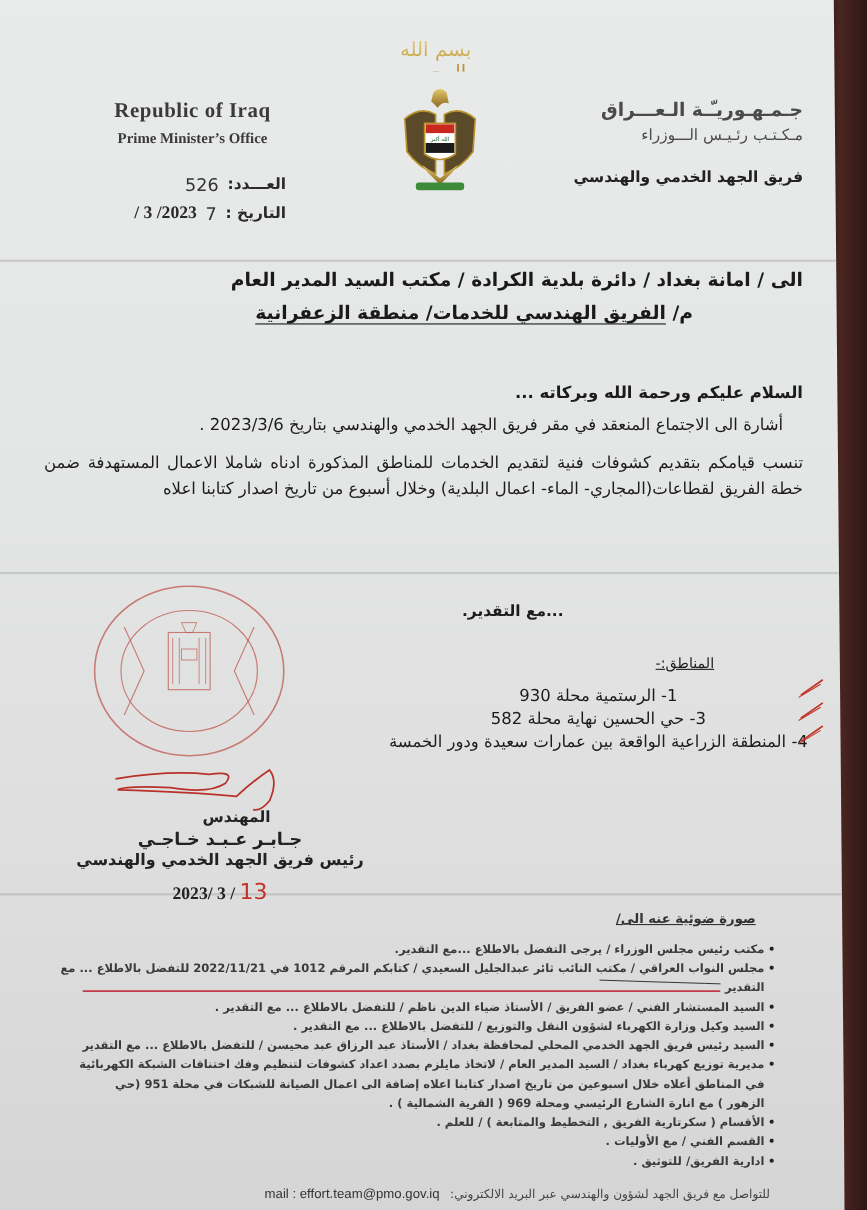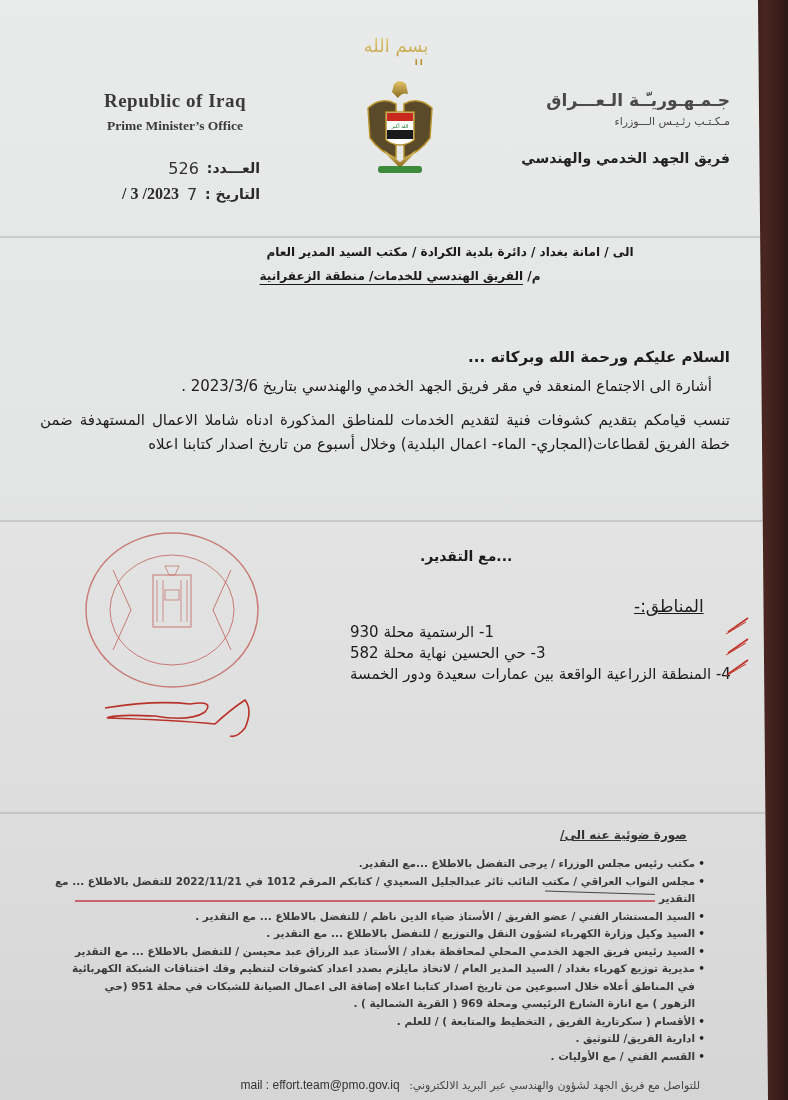--- a/index.html
+++ b/index.html
@@ -27,37 +27,37 @@
     .ref { position: absolute; left: 100px; top: 155px; width: 160px; direction: rtl; font-size: 14px; font-weight: bold; color: #2a2a2a; }
     .ref .row { height: 26px; display: flex; align-items: center; gap: 8px; }
     .ref .hand { font-family: "DejaVu Sans", sans-serif; font-weight: normal; font-size: 16px; color: #333; }
     .ref .num { font-family: "Liberation Serif", serif; font-size: 16px; }
 
     .basmala { position: absolute; left: 341px; top: 35px; width: 110px; height: 30px; text-align: center; font-size: 18px; font-weight: normal; color: #b8932e; background: linear-gradient(180deg, #e6cf7a, #b48b2a); -webkit-background-clip: text; background-clip: text; -webkit-text-fill-color: transparent; }
     .emblem { position: absolute; left: 362px; top: 78px; width: 76px; height: 100px; }
 
     .hdr-ar { position: absolute; left: 505px; top: 90px; width: 225px; direction: rtl; text-align: right; color: #4a4a4a; }
     .hdr-ar .a1 { font-size: 17px; font-weight: bold; letter-spacing: 3px; }
-    .hdr-ar .a2 { font-size: 11px; letter-spacing: 4px; margin-top: 5px; }
+    .hdr-ar .a2 { font-size: 14px; letter-spacing: 4px; margin-top: 5px; }
     .hdr-ar .a3 { font-size: 14px; font-weight: bold; color: #222; margin-top: 22px; }
 
     
-    .to { position: absolute; left: 170px; top: 245px; width: 560px; direction: rtl; text-align: center; font-size: 12px; font-weight: bold; color: #1a1a1a; }
+    .to { position: absolute; left: 170px; top: 245px; width: 560px; direction: rtl; text-align: right; font-size: 17px; font-weight: bold; color: #1a1a1a; }
     .to .l2 { margin-top: 10px; padding-right: 100px; }
     .to .l2 u { text-decoration: underline; text-underline-offset: 4px; }
 
     
     .body-txt { position: absolute; left: 40px; top: 348px; width: 690px; direction: rtl; text-align: right; font-size: 15px; color: #1c1c1c; }
     .body-txt .greet { font-weight: bold; margin-bottom: 8px; }
     .body-txt p { margin: 0 0 10px 0; line-height: 24px; text-align: justify; text-align-last: right; }
     .body-txt .ind { padding-right: 18px; }
 
     .regards { position: absolute; left: 420px; top: 548px; direction: rtl; font-size: 14px; font-weight: bold; }
-    .areas-title { position: absolute; left: 634px; top: 596px; direction: rtl; font-size: 17px; text-decoration: underline; }
-    .areas { position: absolute; left: 350px; top: 622px; width: 388px; direction: rtl; text-align: left; font-size: 15px; list-style: none; margin: 0; padding: 0; }
+    .areas-title { position: absolute; left: 596px; top: 596px; direction: rtl; font-size: 13px; text-decoration: underline; }
+    .areas { position: absolute; left: 350px; top: 622px; width: 388px; direction: rtl; text-align: center; font-size: 15px; list-style: none; margin: 0; padding: 0; }
     .areas li { height: 21px; line-height: 21px; position: relative; }
     .areas .tick { position: absolute; right: -14px; top: -6px; width: 28px; height: 20px; }
 
     
     .stamp { position: absolute; left: 83px; top: 530px; width: 178px; height: 160px; }
     .sig { position: absolute; left: 95px; top: 680px; width: 170px; height: 60px; }
     .signer { position: absolute; left: 55px; top: 735px; width: 290px; direction: rtl; text-align: center; color: #222; font-weight: bold; }
     .signer .s1 { font-size: 14px; padding-left: 30px; }
     .signer .s2 { font-size: 16px; margin-top: 2px; letter-spacing: 1px; }
     .signer .s3 { font-size: 14.5px; margin-top: 2px; }
@@ -178,37 +178,46 @@
       <path d="M74 50 L74 92 M80 50 L80 92 M98 50 L98 92 M104 50 L104 92" stroke-width="0.8"></path>
       <path d="M82 36 L96 36 L92 45 L86 45 Z" stroke-width="0.8"></path>
       <rect x="82" y="60" width="14" height="10" stroke-width="0.8"></rect>
     </g>
   </svg>
 
   <svg class="sig" viewBox="0 0 170 60">
     <path d="M10 28 Q60 20 95 24 Q120 20 110 32 Q95 42 60 36 Q20 34 12 38 Q80 40 120 44 Q135 30 150 20 Q158 30 150 48 Q142 58 135 56" stroke="#b9322a" stroke-width="1.6" fill="none"></path>
   </svg>
 
+  <div class="signer">
+    <div class="s1">المهندس</div>
+    <div class="s2">جـابـر عـبـد خـاجـي</div>
+    <div class="s3">رئيس فريق الجهد الخدمي والهندسي</div>
+    <div class="s4">
+      <span>2023/ 3 /</span>
+      <span class="hand">13</span>
+    </div>
+  </div>
 
   <div class="cc-title">صورة ضوئية عنه الى/</div>
   <ul class="cc">
     <svg class="mark" viewBox="0 0 580 14">
         <path d="M0 12 L580 12" stroke="#c43a4a" stroke-width="1.6"></path>
         <path d="M470 2 Q530 4 600 6" stroke="#333" stroke-width="0.9" fill="none"></path>
       </svg>
     <li>مكتب رئيس مجلس الوزراء / يرجى التفضل بالاطلاع ...مع التقدير.</li>
     <li>مجلس النواب العراقي / مكتب النائب ثائر عبدالجليل السعيدي / كتابكم المرقم 1012 في 2022/11/21 للتفضل بالاطلاع ... مع التقدير</li>
     <li>السيد المستشار الفني / عضو الفريق / الأستاذ ضياء الدين ناظم / للتفضل بالاطلاع ... مع التقدير .</li>
     <li>السيد وكيل وزارة الكهرباء لشؤون النقل والتوزيع / للتفضل بالاطلاع ... مع التقدير .</li>
     <li>السيد رئيس فريق الجهد الخدمي المحلي لمحافظة بغداد / الأستاذ عبد الرزاق عبد محيسن / للتفضل بالاطلاع ... مع التقدير</li>
     <li>مديرية توزيع كهرباء بغداد / السيد المدير العام / لاتخاذ مايلزم بصدد اعداد كشوفات لتنظيم وفك اختناقات الشبكة الكهربائية</li>
     <li class="cont">في المناطق أعلاه خلال اسبوعين من تاريخ اصدار كتابنا اعلاه إضافة الى اعمال الصيانة للشبكات في محلة 951 (حي</li>
     <li class="cont">الزهور ) مع انارة الشارع الرئيسي ومحلة 969 ( القرية الشمالية ) .</li>
     <li>الأقسام ( سكرتارية الفريق , التخطيط والمتابعة ) / للعلم .</li>
+    <li>القسم الفني / مع الأوليات .</li>
     <li>ادارية الفريق/ للتوثيق .</li>
-    <li>القسم الفني / مع الأوليات .</li>
   </ul>
 
   <div class="footer">
     <span>للتواصل مع فريق الجهد لشؤون والهندسي عبر البريد الالكتروني:</span>
     <span class="mail">mail : effort.team@pmo.gov.iq</span>
   </div>
 </div>
 
 </body></html>

